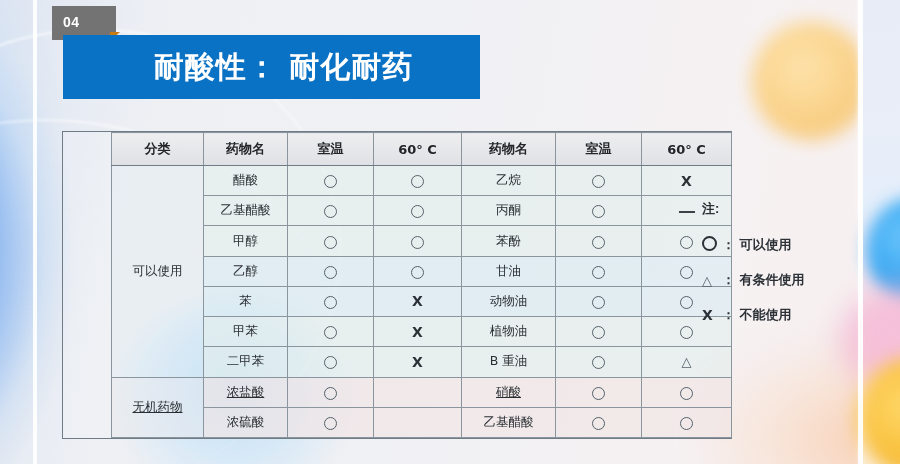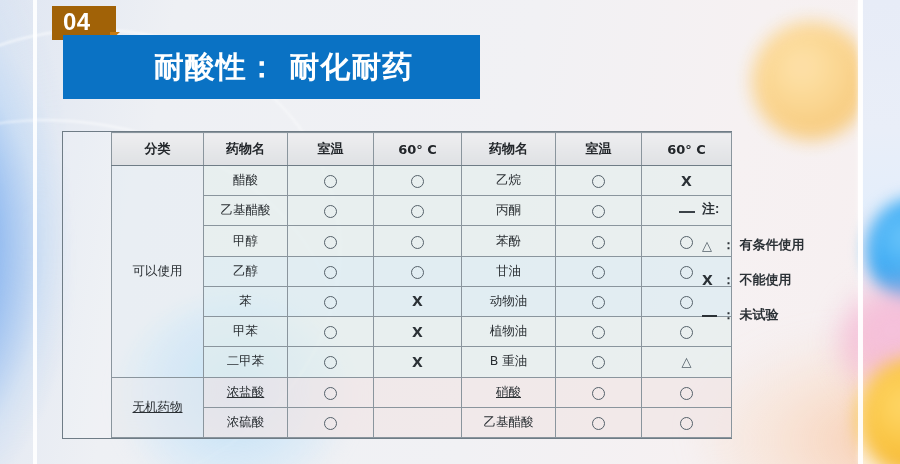--- a/index.html
+++ b/index.html
@@ -52,23 +52,23 @@
     box-shadow:-3px 0 6px rgba(255,255,255,.85);}
   .bg-right-div{position:absolute;left:858px;top:0;width:5px;height:464px;background:#ffffff;opacity:.92;}
   .bg-left-div{position:absolute;left:33px;top:0;width:4px;height:464px;background:#ffffff;opacity:.9;}
   .bg-soft-blue{position:absolute;left:120px;top:300px;width:230px;height:200px;border-radius:50%;
     background:radial-gradient(circle at 50% 45%, rgba(150,210,250,.55) 0%, rgba(185,225,252,.3) 55%, rgba(255,255,255,0) 78%);
     filter:blur(10px);}
 
   
   .hdr{position:absolute;left:52px;top:6px;}
   .badge-04{position:absolute;left:0;top:0;width:64px;height:34px;
-    background:#a16207;
+    background:#737373;
     clip-path:polygon(0 0, 68px 0, 68px 26px, 58px 34px, 0 34px);
-    color:#fff;font-size:24px;font-weight:bold;line-height:32px;padding-left:11px;
+    color:#fff;font-size:14px;font-weight:bold;line-height:32px;padding-left:11px;
     box-sizing:border-box;letter-spacing:.5px;}
   .badge-fold{position:absolute;left:58px;top:26px;width:10px;height:9px;
     background:#c97a10;clip-path:polygon(0 0, 10px 0, 0 9px);}
   .title-bar{position:absolute;left:11px;top:29px;width:417px;height:64px;
     background:#0a72c4;display:flex;align-items:center;justify-content:center;}
   .title-txt{color:#ffffff;font-size:30px;font-weight:bold;letter-spacing:1px;
     padding-left:24px;font-family:"DejaVu Sans","Liberation Sans",sans-serif;}
 
   
   .tbl-wrap{position:absolute;left:62px;top:131px;width:620px;height:306px;
@@ -240,26 +240,26 @@
           <td class="sym"><span class="glyph-o"></span></td>
           <td class="sym"><span class="glyph-o"></span></td>
         </tr>
       </tbody>
     </table>
   </div>
 
   <div class="legend">
     <div class="lg-note">注:</div>
     <div class="lg-row">
+      <span class="lg-sym"><span class="lg-o"></span></span>
+      <span>： 可以使用</span>
+    </div>
+    <div class="lg-row">
       <span class="lg-sym"><span class="lg-t">△</span></span>
       <span>： 有条件使用</span>
     </div>
     <div class="lg-row">
       <span class="lg-sym lg-x">X</span>
       <span>： 不能使用</span>
     </div>
-    <div class="lg-row">
-      <span class="lg-sym"><span class="lg-d"></span></span>
-      <span>： 未试验</span>
-    </div>
   </div>
 
 </div>
 
 </body></html>

